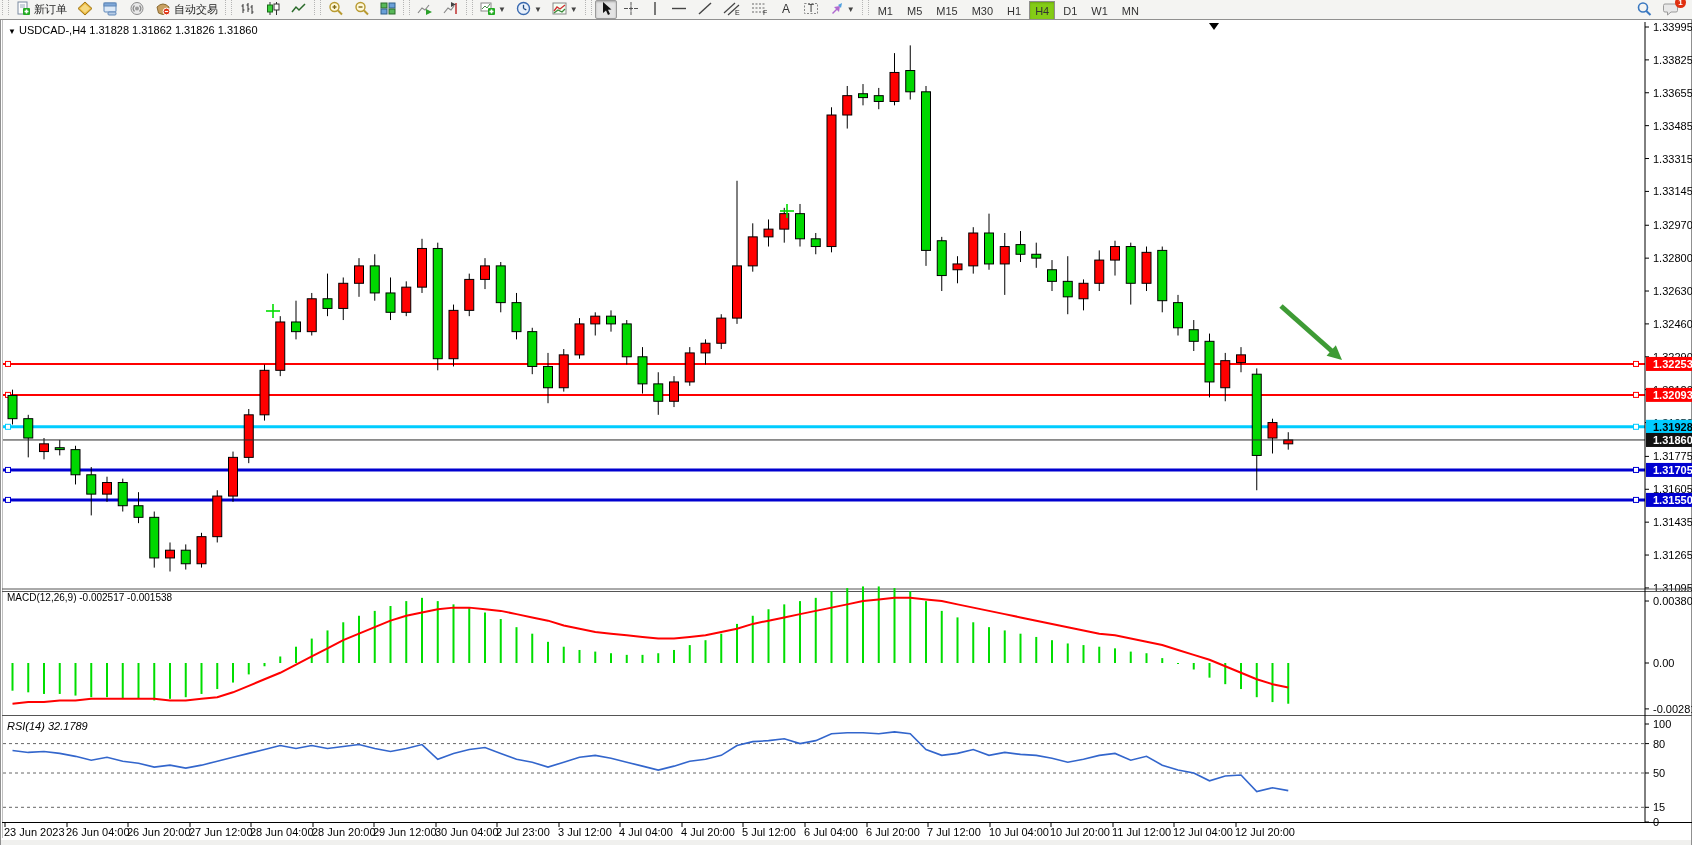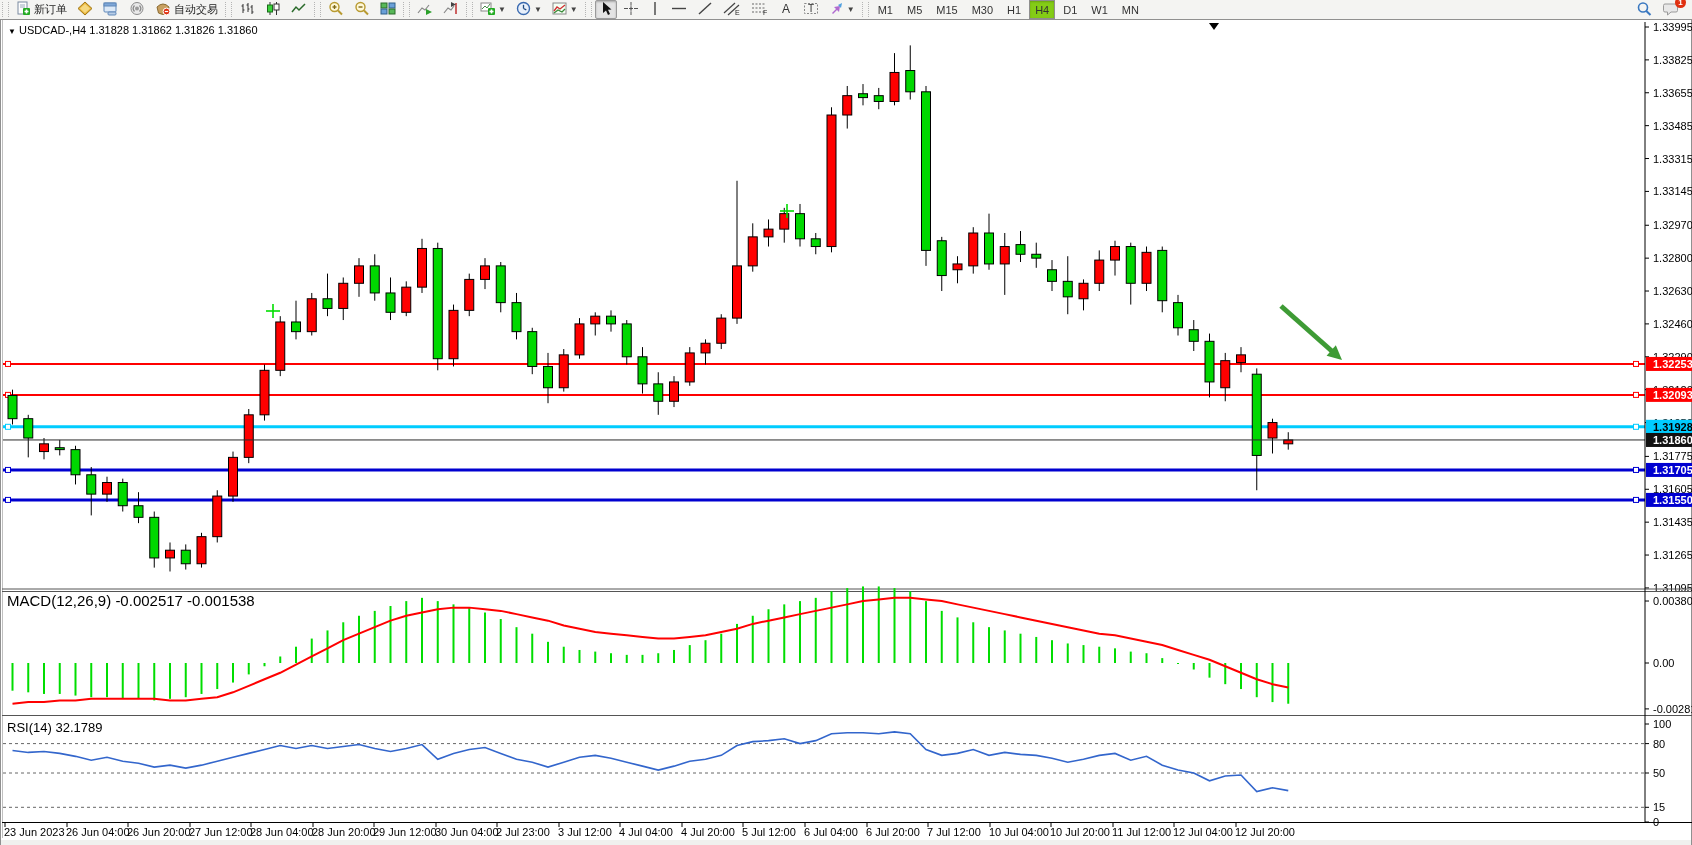--- a/index.html
+++ b/index.html
@@ -1,37 +1,37 @@
 <!DOCTYPE html>
 <html><head>
 <meta charset="utf-8">
 <style>
   html,body{margin:0;padding:0;background:#ffffff;width:1692px;height:845px;overflow:hidden;
     font-family:"Liberation Sans", sans-serif; -webkit-user-select:none;user-select:none;}
   
   #toolbar{position:absolute;left:0;top:0;width:1692px;height:19px;background:#f4f4f2;
-    border-bottom:1px solid #c8c8c8;display:flex;align-items:center;font-size:11px;color:#222;}
+    border-bottom:1px solid #c8c8c8;display:flex;align-items:flex-start;font-size:11px;color:#222;}
   .tbgrip{width:5px;height:15px;margin:0 2px;border-left:1px dotted #b5b5b5;border-right:1px dotted #b5b5b5;}
   .tbtn{display:flex;align-items:center;height:17px;padding:0 3px;margin:0 1px;border:1px solid transparent;border-radius:2px;cursor:default;}
   .tbtn.pressed{background:#e3e3e3;border-color:#9a9a9a;box-shadow:inset 0 1px 2px rgba(0,0,0,.25);}
   .tbtn .lbl{margin-left:3px;}
   .tf{padding:0 5px;height:17px;display:flex;align-items:center;margin:1px;border:1px solid transparent;color:#333;}
   .tf.active{background:#84cc16;border-color:#8f8f8f;box-shadow:inset 0 1px 2px rgba(0,0,0,.2);}
   .caret{font-size:8px;color:#444;margin-left:2px;}
   .icon{display:inline-block;position:relative;}
   #tb-right{margin-left:auto;display:flex;align-items:center;margin-right:6px;}
   .badge{position:absolute;top:-4px;right:-6px;background:#e03010;color:#fff;border-radius:50%;
     width:11px;height:11px;font-size:8px;line-height:11px;text-align:center;font-weight:bold;}
   
   #chartwin{position:absolute;left:0;top:19px;width:1692px;height:826px;background:#fff;}
   #chart-svg{position:absolute;left:0;top:0;}
   #title{position:absolute;left:8px;top:5px;font-size:11px;color:#000;z-index:5;}
   #title b{font-weight:normal;}
-  #ind-macd{position:absolute;left:7px;top:573px;font-size:15px;color:#000;z-index:5;}
-  #ind-rsi{position:absolute;left:7px;top:701px;font-size:13px;color:#000;z-index:5;}
+  #ind-macd{position:absolute;left:7px;top:573px;font-size:10px;color:#000;z-index:5;}
+  #ind-rsi{position:absolute;left:7px;top:701px;font-size:11px;color:#000;z-index:5;font-style:italic;}
   text{font-family:"Liberation Sans", sans-serif;}
 </style>
 </head>
 <body>
 
 <div id="toolbar">
   <span class="tbgrip"></span>
 
   <span class="tbtn">
     <span class="icon">

